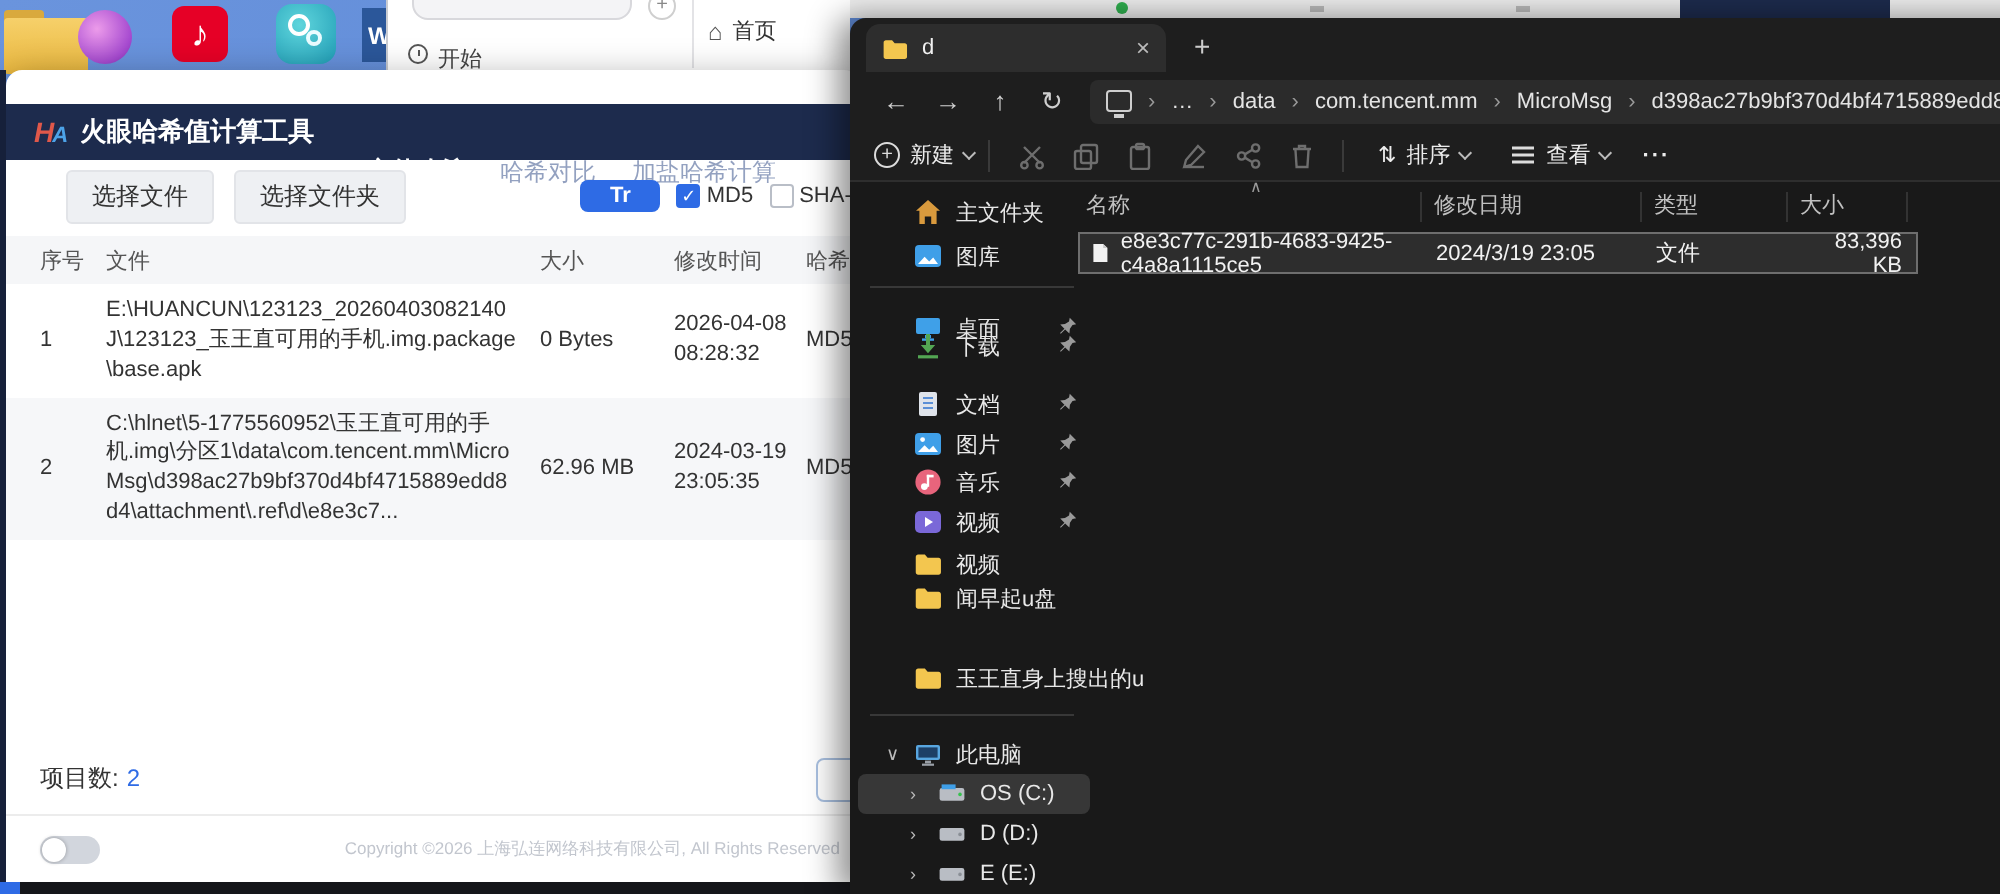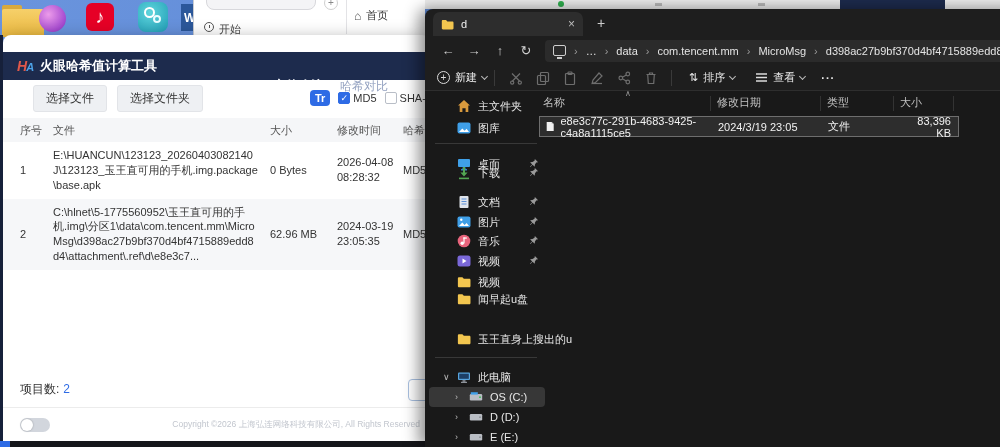--- a/index.html
+++ b/index.html
@@ -42,21 +42,21 @@
   .hw-header { position:absolute; left:0; top:17px; width:100%; height:28px; background:#1d2b4d; display:flex; align-items:center; padding:0 14px; }
   .hw-logo { font-size:14px; font-weight:bold; font-style:italic; letter-spacing:-1px; margin-right:7px; }
   .hw-logo .lh { color:#e0584a; } .hw-logo .la { color:#4da3e8; font-size:11px; }
   .hw-title { color:#fff; font-size:13px; font-weight:bold; }
   .hw-tabs { margin-left:auto; display:flex; gap:18px; height:100%; align-items:center; padding-right:28px; }
   .hw-tab { color:#93a1c0; font-size:12px; height:100%; display:flex; align-items:center; cursor:pointer;margin-top:41px; }
   .hw-tab.active { color:#fff; font-weight:bold; border-bottom:2px solid #fff; }
   .hw-controls { position:absolute; left:16px; top:50px; width:100%; height:26px; display:flex; align-items:center; padding:0 14px; gap:10px; }
   .hw-btn { background:#eef0f3; border:1px solid #e2e4e8; border-radius:3px; color:#333; font-size:12px; padding:4px 12px; cursor:pointer; }
   .hw-right { margin-left:auto; display:flex; align-items:center; gap:8px; }
-  .tr-badge { background:#2e6be5; color:#fff; font-size:11px; font-weight:bold; border-radius:4px; padding:2px 5px; }
+  .tr-badge { background:#2e6be5; color:#fff; font-size:11px; font-weight:bold; border-radius:4px; padding:2px 15px; }
   .cb { display:flex; align-items:center; gap:3px; font-size:11px; color:#333; }
   .cb-box { width:12px; height:12px; border-radius:2px; border:1px solid #b9bec7; background:#fff; display:flex; align-items:center; justify-content:center; font-size:9px; color:#fff; }
   .cb-box.on { background:#2e6be5; border-color:#2e6be5; }
   .hw-table { position:absolute; left:0; top:83px; width:427px; font-size:11px; }
   .t-row { display:grid; grid-template-columns:33px 217px 67px 66px 44px; padding:0 0 0 17px; align-items:center; }
   .t-head { background:#f5f6f8; color:#555; height:24px; }
   .t-body1 { background:#fff; min-height:40px; padding-top:6px; padding-bottom:6px; }
   .t-body2 { background:#f6f7f9; min-height:54px; padding-top:6px; padding-bottom:6px; }
   .t-path { color:#333; word-break:break-all; line-height:1.35; padding-right:12px; }
   .t-cell { color:#333; }
@@ -159,20 +159,21 @@
 </div>
 
 <div class="abs hashwin">
 
   <div class="hw-header">
     <span class="hw-logo"><span class="lh">H</span><span class="la">A</span></span>
     <span class="hw-title">火眼哈希值计算工具</span>
     <div class="hw-tabs">
       <div class="hw-tab active">文件哈希</div>
       <div class="hw-tab">哈希对比</div>
+      <div class="hw-tab">加盐哈希计算</div>
     </div>
   </div>
 
   <div class="hw-controls">
     <button class="hw-btn">选择文件</button>
     <button class="hw-btn">选择文件夹</button>
     <div class="hw-right">
       <span class="tr-badge">Tr</span>
       <span class="cb">
         <span class="cb-box on">

